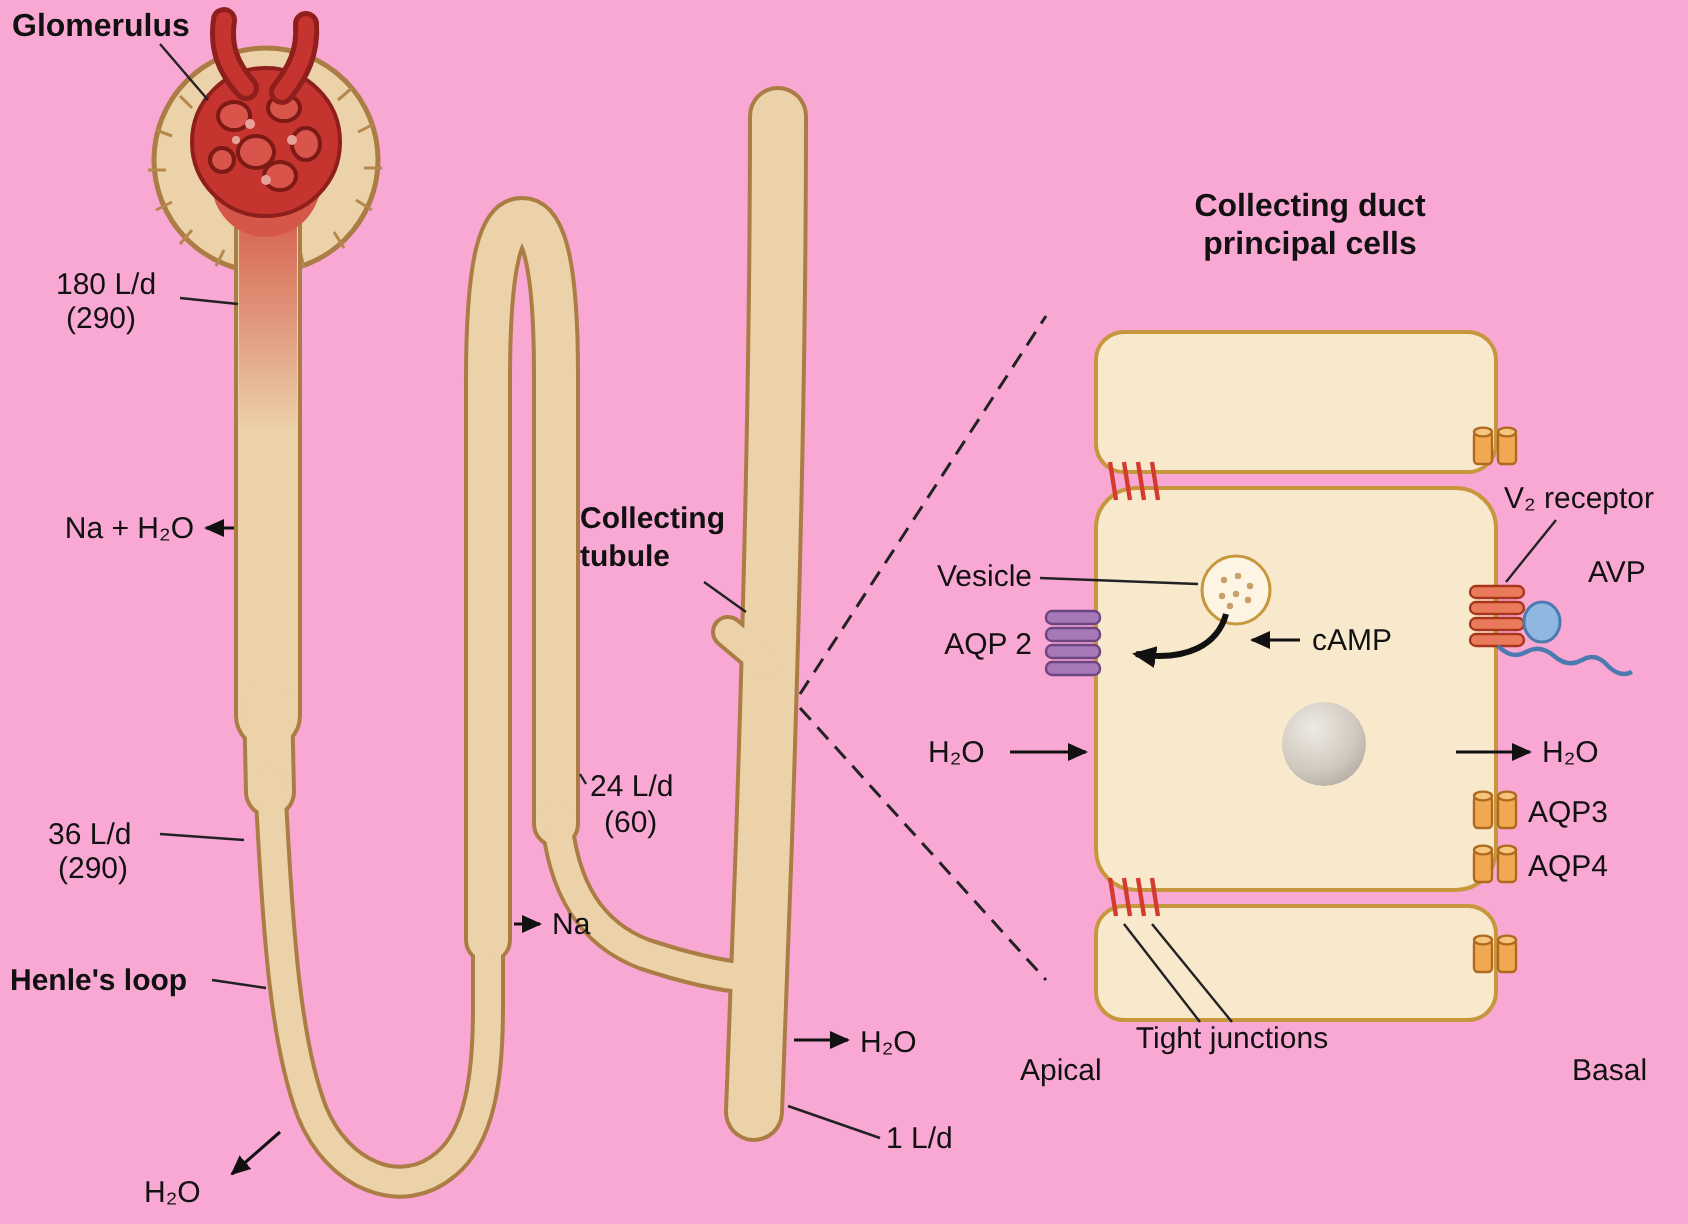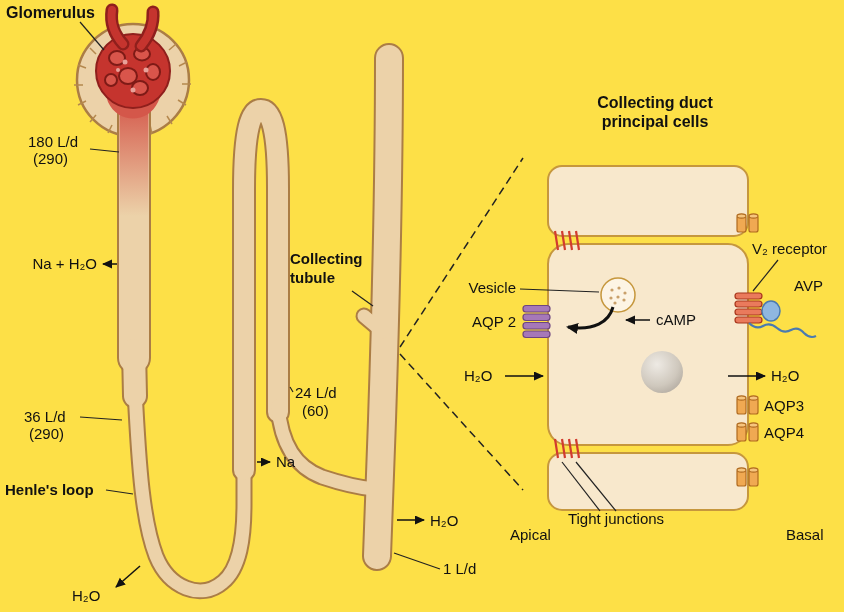--- a/index.html
+++ b/index.html
@@ -1,16 +1,16 @@
 <!DOCTYPE html>
 <html><head>
 <meta charset="utf-8">
 <style>
   html,body{margin:0;padding:0;background:#ffffff;}
-  .stage{position:relative;width:844px;height:612px;overflow:hidden;background:#fde047;}
+  .stage{position:relative;width:844px;height:612px;overflow:hidden;background:#f9a8d4;}
   svg{display:block;}
   text{font-family:"Liberation Sans","DejaVu Sans",sans-serif;fill:#111111;}
   .t{font-size:15px;}
   .b{font-weight:bold;}
   .t16{font-size:16px;}
 </style>
 </head>
 <body>
 
 <div class="stage">

